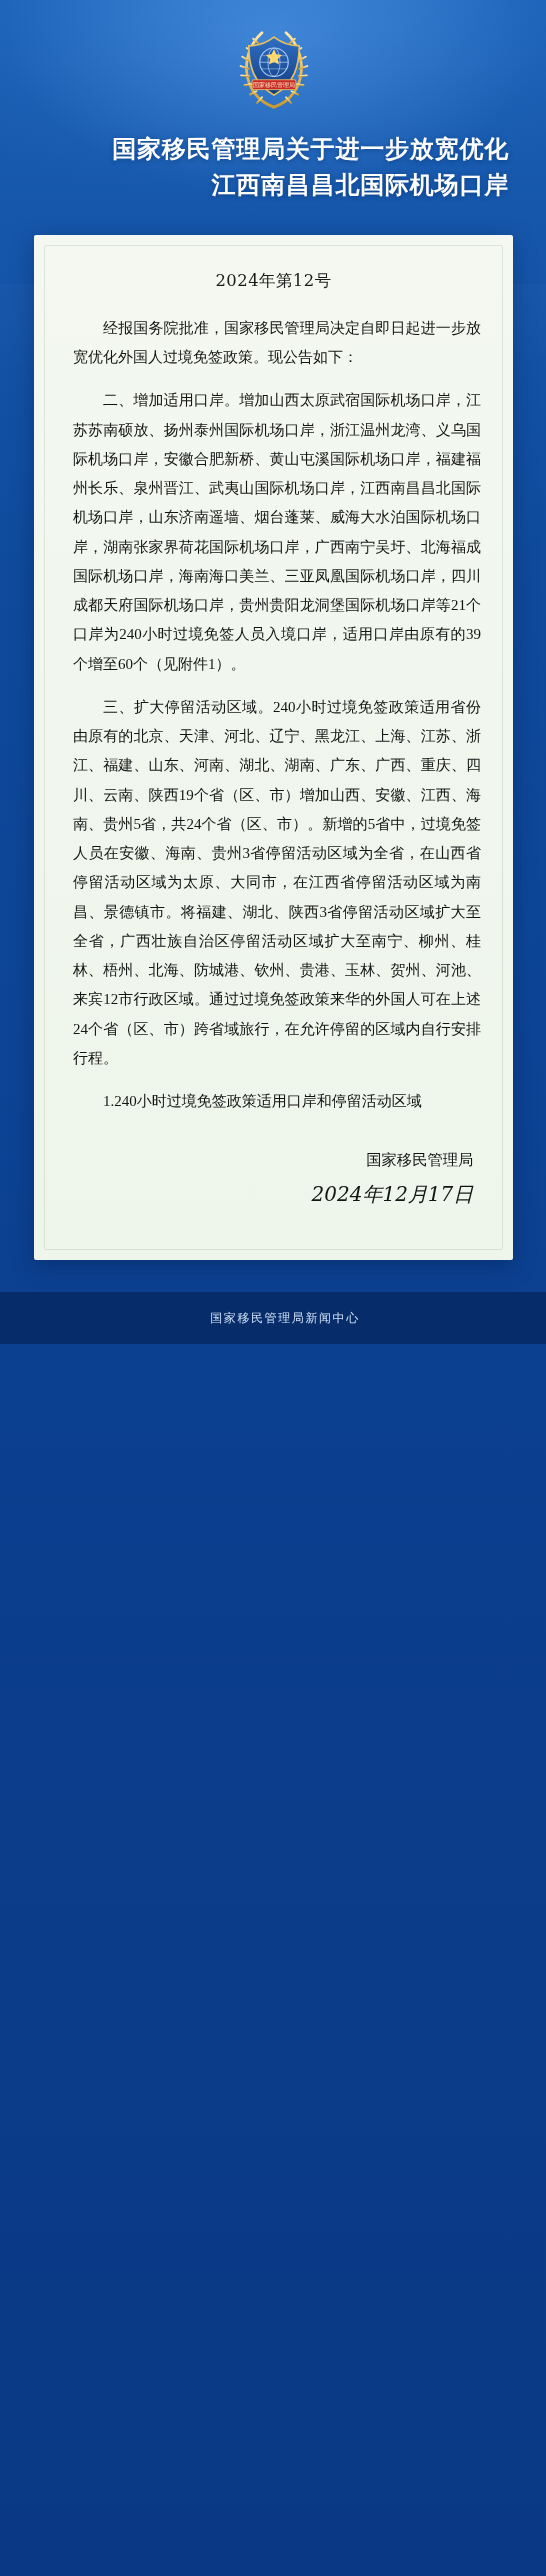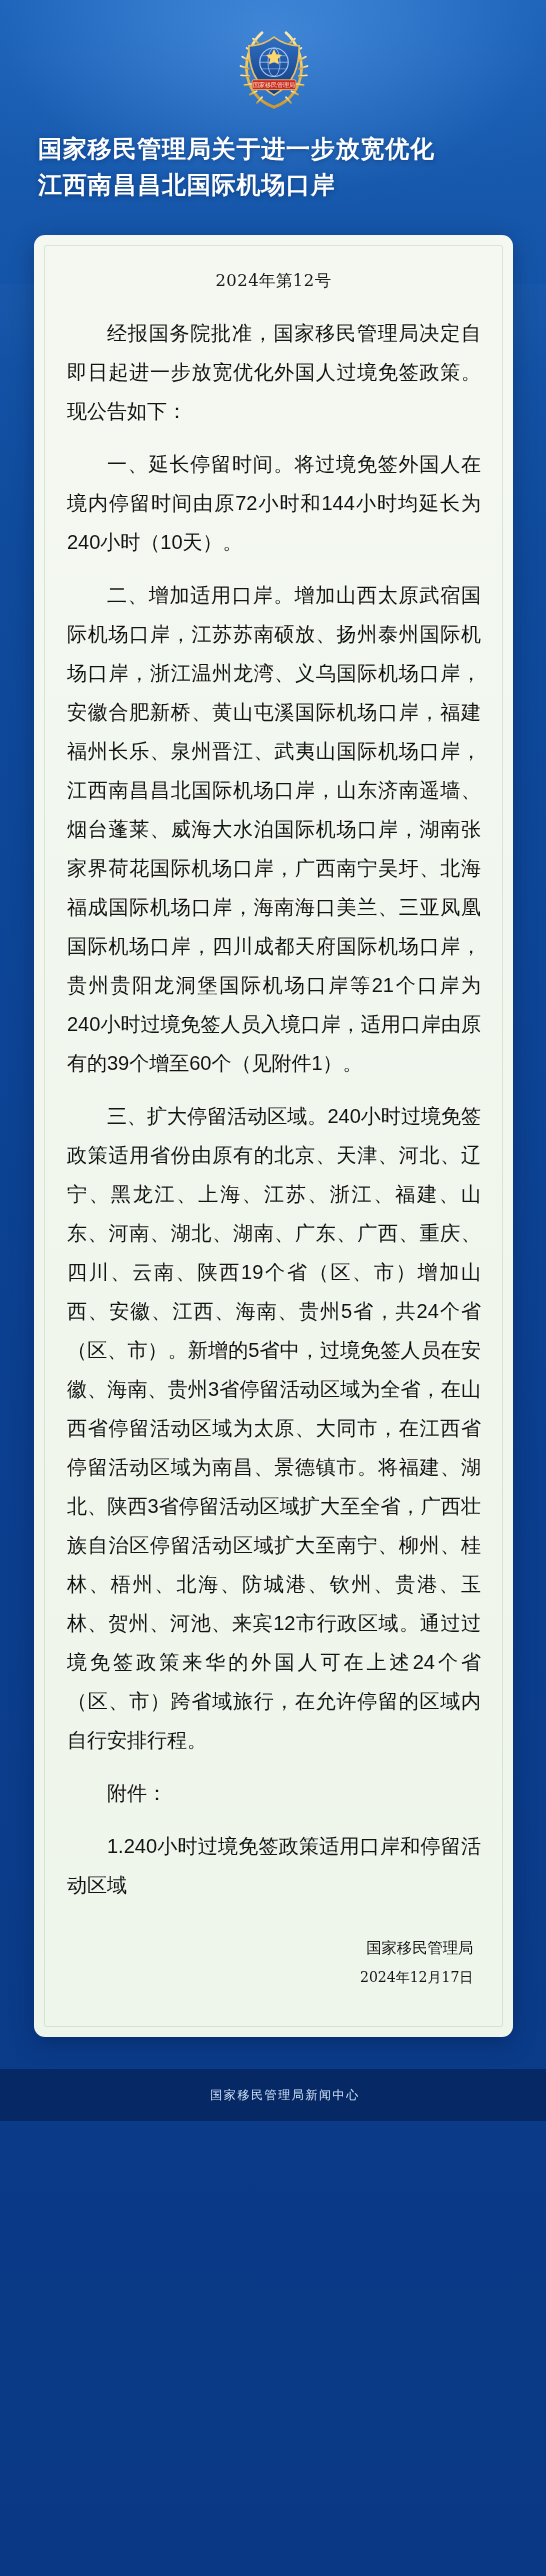--- a/index.html
+++ b/index.html
@@ -52,40 +52,40 @@
   .emblem {
     width: 92px;
     height: 92px;
     position: relative;
   }
   .emblem svg { display: block; }
 
   
   .title-block {
     margin-top: 14px;
-    text-align: left;
+    text-align: right;
     color: #ffffff;
     padding: 0 38px;
   }
   .title-line {
     font-size: 24px;
     line-height: 1.52;
     font-weight: bold;
     letter-spacing: 0.8px;
     text-shadow: 0 1.1px 5.5px rgba(0,30,80,0.45);
     font-family: "DejaVu Sans", sans-serif;
   }
 
   
   .card {
     position: relative;
     margin: 31px 34px 0 34px;
     background: #f2f7ef;
     background-image: linear-gradient(180deg, #f4f8f1 0%, #eef5ea 100%);
-    border-radius: 11px;
+    border-radius: 2px;
     box-shadow: 0 5.5px 22px rgba(0, 20, 60, 0.35);
     padding: 35px 32px 47px 32px;
     box-sizing: border-box;
   }
   .card:before {
     content: "";
     position: absolute;
     left: 9.8px; right: 9.8px; top: 9.8px; bottom: 9.8px;
     border: 0.5px solid rgba(30,90,40,0.12);
     border-radius: 2.2px;
@@ -95,45 +95,46 @@
   .doc-number {
     text-align: center;
     font-size: 16.4px;
     color: #1b1b1b;
     font-family: "DejaVu Serif", serif;
     letter-spacing: 0.5px;
     margin-bottom: 22px;
   }
 
   .para {
-    font-size: 20px;
+    font-size: 15px;
     line-height: 1.95;
     color: #141414;
     text-align: justify;
     text-justify: inter-ideograph;
     text-indent: 2em;
-    margin: 0 0 14px 1px;
-    font-family: Liberation Sans, sans-serif;
+    margin: 0 0 14px 7px;
+    font-family: Liberation Serif, serif;
   }
 
   .sign-block {
     margin-top: 29.5px;
     text-align: right;
     font-family: "DejaVu Serif", serif;
     color: #141414;
   }
   .sign-org {
     font-size: 15.3px;
     line-height: 1.9;
     padding-right: 7.7px;
   }
   .sign-date {
-    font-size: 14px;
+    font-size: 20px;
     line-height: 1.9;
     padding-right: 7.7px;
+    font-style: italic;
   }
 
   
   .footer {
     margin-top: 32px;
     height: 52px;
     background: rgba(3, 28, 72, 0.55);
     display: flex;
     align-items: center;
     justify-content: center;
@@ -209,24 +210,22 @@
   <div class="title-block">
     <div class="title-line">国家移民管理局关于进一步放宽优化</div>
     <div class="title-line">江西南昌昌北国际机场口岸</div>
   </div>
 
   <div class="card">
 
     <div class="doc-number">2024年第12号</div>
 
     <p class="para">经报国务院批准，国家移民管理局决定自即日起进一步放宽优化外国人过境免签政策。现公告如下：</p>
-    <p class="para">一、延长停留时间。将过境免签外国人在境内停留时间由原72小时和144小时均延长为240小时（10天）。</p>
     <p class="para">二、增加适用口岸。增加山西太原武宿国际机场口岸，江苏苏南硕放、扬州泰州国际机场口岸，浙江温州龙湾、义乌国际机场口岸，安徽合肥新桥、黄山屯溪国际机场口岸，福建福州长乐、泉州晋江、武夷山国际机场口岸，江西南昌昌北国际机场口岸，山东济南遥墙、烟台蓬莱、威海大水泊国际机场口岸，湖南张家界荷花国际机场口岸，广西南宁吴圩、北海福成国际机场口岸，海南海口美兰、三亚凤凰国际机场口岸，四川成都天府国际机场口岸，贵州贵阳龙洞堡国际机场口岸等21个口岸为240小时过境免签人员入境口岸，适用口岸由原有的39个增至60个（见附件1）。</p>
     <p class="para">三、扩大停留活动区域。240小时过境免签政策适用省份由原有的北京、天津、河北、辽宁、黑龙江、上海、江苏、浙江、福建、山东、河南、湖北、湖南、广东、广西、重庆、四川、云南、陕西19个省（区、市）增加山西、安徽、江西、海南、贵州5省，共24个省（区、市）。新增的5省中，过境免签人员在安徽、海南、贵州3省停留活动区域为全省，在山西省停留活动区域为太原、大同市，在江西省停留活动区域为南昌、景德镇市。将福建、湖北、陕西3省停留活动区域扩大至全省，广西壮族自治区停留活动区域扩大至南宁、柳州、桂林、梧州、北海、防城港、钦州、贵港、玉林、贺州、河池、来宾12市行政区域。通过过境免签政策来华的外国人可在上述24个省（区、市）跨省域旅行，在允许停留的区域内自行安排行程。</p>
-    <p class="para">附件：</p>
     <p class="para">1.240小时过境免签政策适用口岸和停留活动区域</p>
 
     <div class="sign-block">
       <div class="sign-org">国家移民管理局</div>
       <div class="sign-date">2024年12月17日</div>
     </div>
 
   </div>
 
   <div class="footer">

